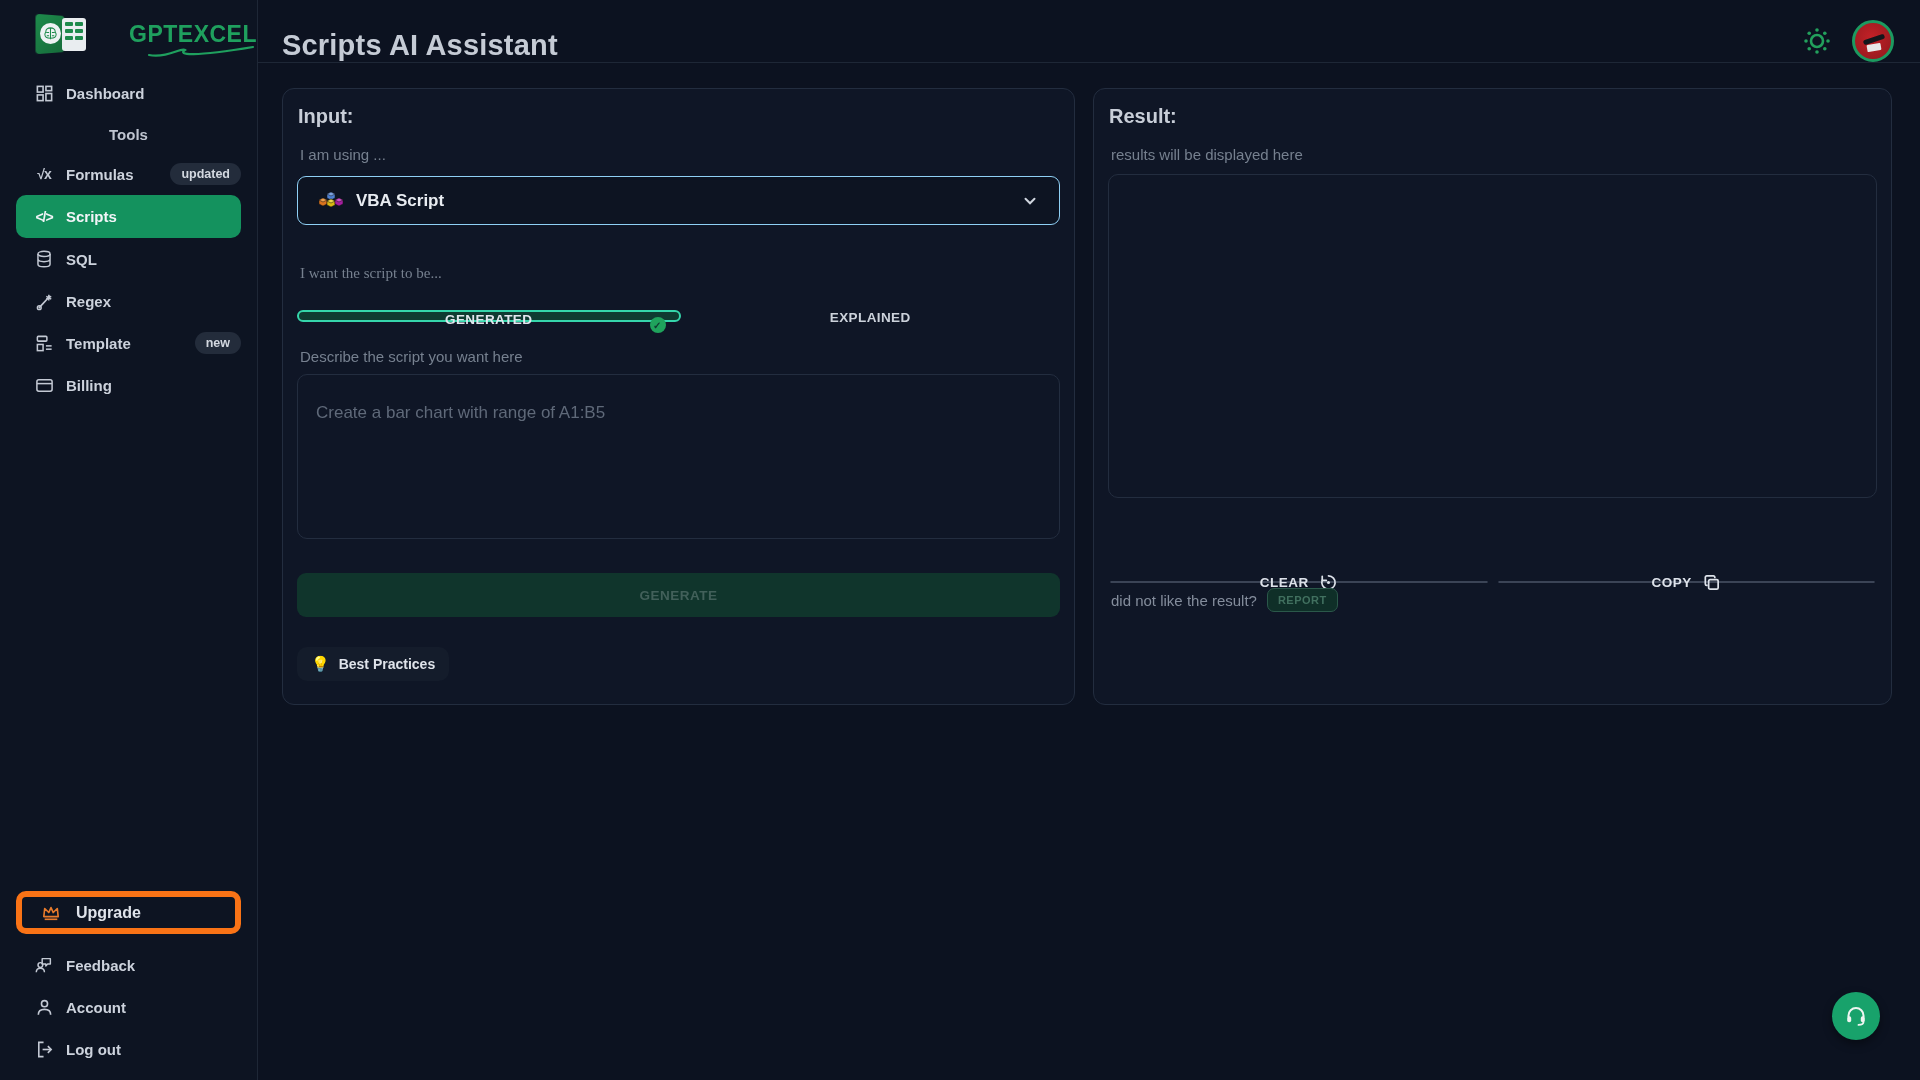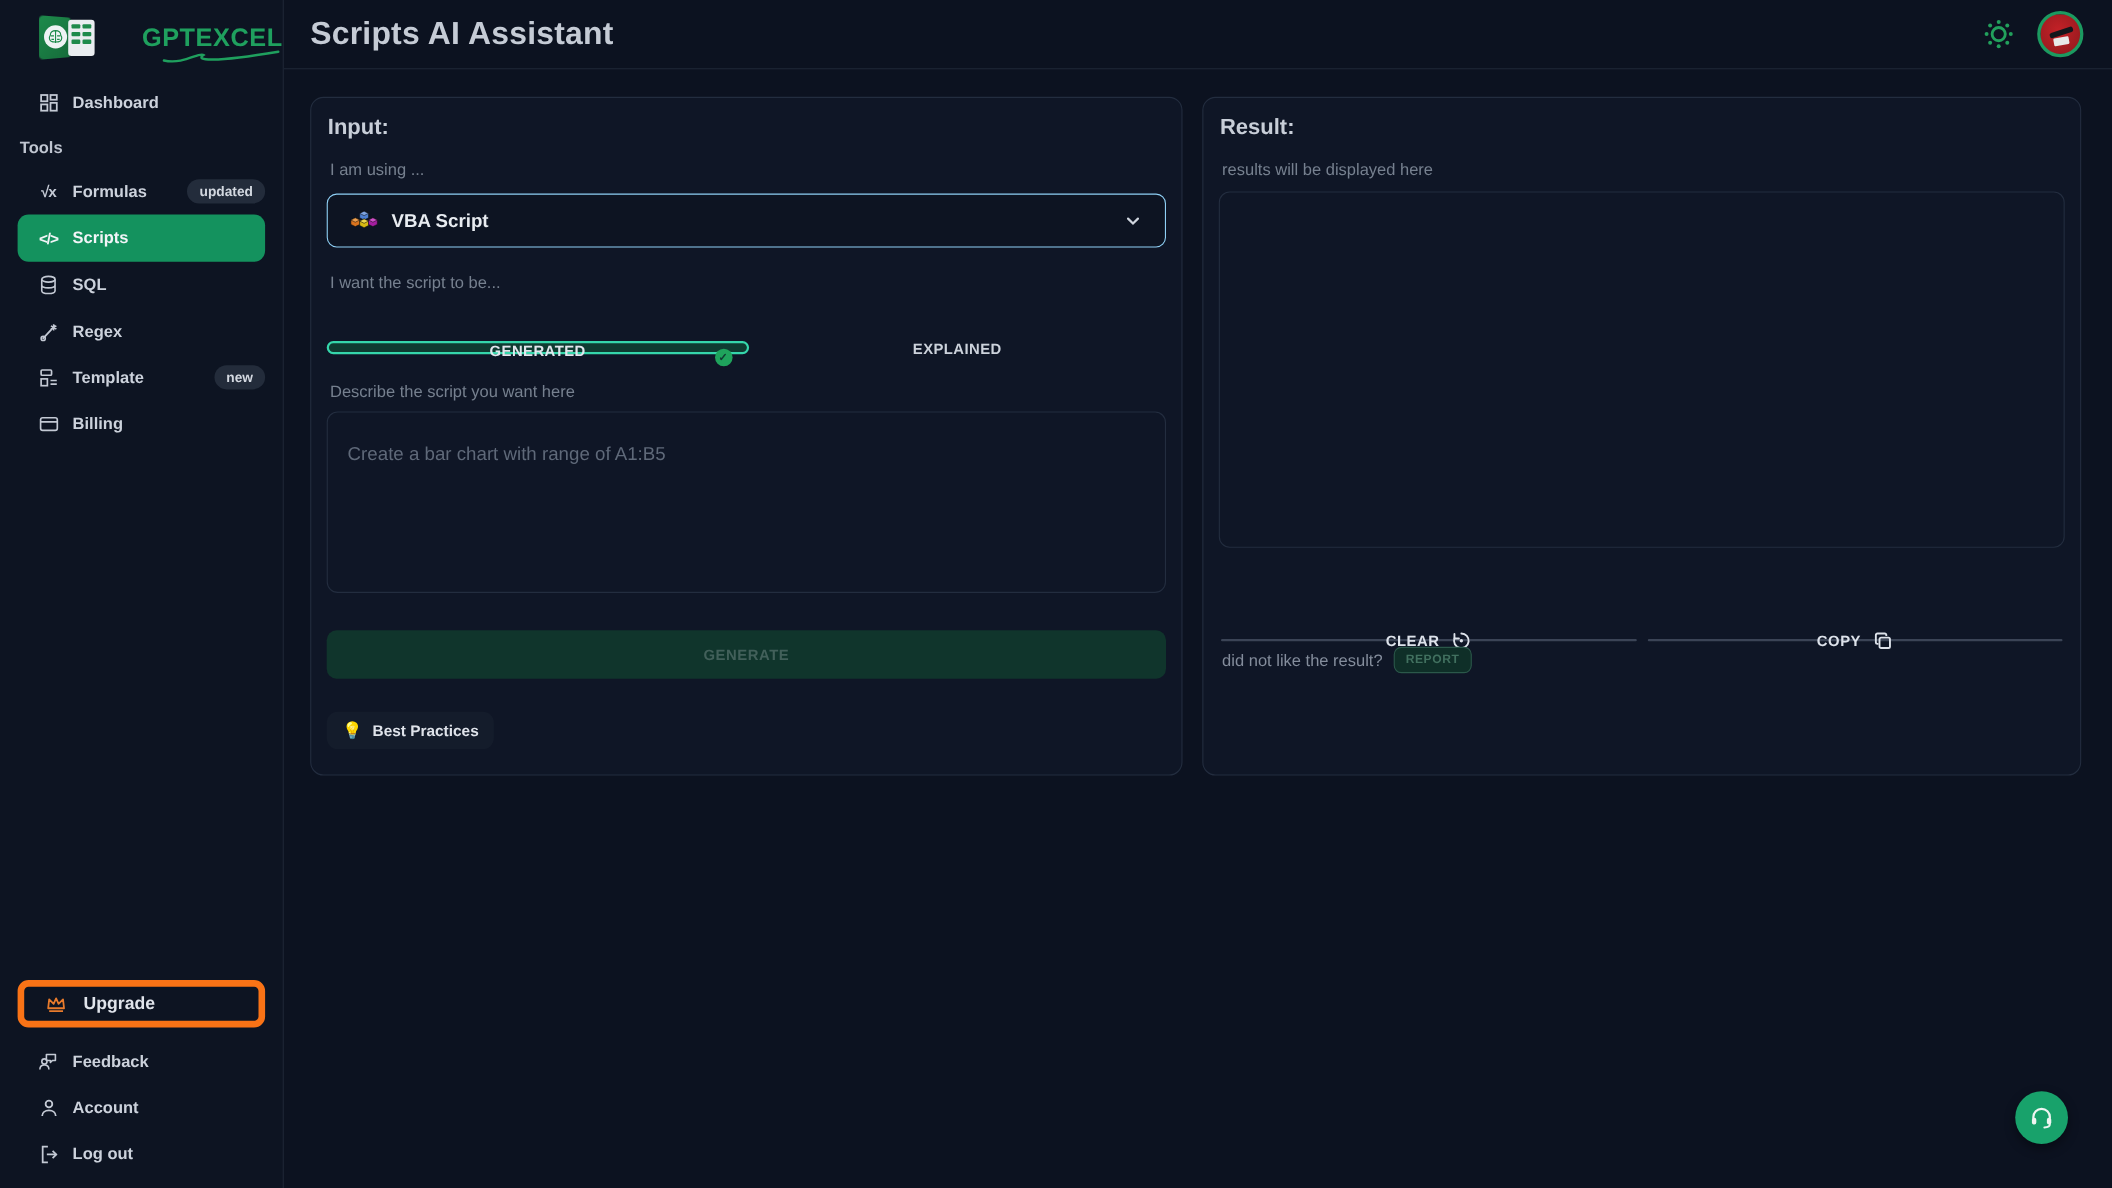--- a/index.html
+++ b/index.html
@@ -30,21 +30,21 @@
   .logo-sheet {
     position:absolute; left:26px; top:5px; width:24px; height:33px;
     background:#e9edf0; border-radius:3px; padding:4px 3px;
     display:flex; flex-direction:column; gap:3px;
   }
   .sheet-row { display:flex; gap:2px; }
   .sheet-cell { height:4px; border-radius:1px; background:#1d8a4b; flex:1; }
   .logo-textwrap { position:relative; }
   .logo-text { font-size:23px; font-weight:bold; letter-spacing:0.5px; color:#1fa05e; }
   .logo-swoosh { position:absolute; left:18px; top:24px; }
-  .nav { margin-top:14px; }
+  .nav { margin-top:14px;text-align:center; }
   .nav-item {
     display:flex; align-items:center; height:42px; padding:0 16px 0 34px;
     font-size:15px; font-weight:bold; color:#ccd2dc; cursor:pointer;
   }
   .nav-item .ico { width:20px; height:20px; margin-right:12px; display:flex; align-items:center; justify-content:center; color:#c3c9d4; flex:0 0 auto; }
   .section-label { padding:12px 18px 10px 18px; font-size:15px; font-weight:bold; color:#bfc5d0; }
   .nav-item.active {
     background:#14925e; margin:0 16px; padding:0 0 0 18px; border-radius:10px;
     height:43px; color:#f2f5f8;
   }
@@ -57,21 +57,21 @@
   .sidebar-footer { position:absolute; left:0; bottom:10px; width:100%; }
   .upgrade-box {
     margin:0 16px 10px 16px; height:43px; border:6px solid #f97316; border-radius:10px;
     display:flex; align-items:center; padding:0 0 0 18px; cursor:pointer;
   }
   .upgrade-box .ico { width:22px; height:22px; margin-right:14px; display:flex; align-items:center; justify-content:center; }
   .upgrade-box span.lbl { font-size:16px; font-weight:bold; color:#e0e4eb; }
   
   .header {
     position:absolute; left:258px; top:0; width:1662px; height:63px;
-    border-bottom:1px solid #1e2736; display:flex; align-items:center;
+    border-bottom:1px solid #1e2736; display:flex; align-items:flex-end;
   }
   .header-title { margin-left:24px; font-size:29px; font-weight:bold; color:#c5cbd5; letter-spacing:0.2px; }
   .header-right { margin-left:auto; margin-right:26px; display:flex; align-items:center; gap:18px; }
   .theme-toggle { width:34px; height:34px; display:flex; align-items:center; justify-content:center; cursor:pointer; }
   .avatar {
     width:42px; height:42px; border-radius:50%; border:3px solid #1c9a60;
     background:radial-gradient(circle at 45% 40%, #c32127 0%, #9e1b20 70%, #7c1418 100%);
     position:relative; overflow:hidden; cursor:pointer;
   }
   .avatar::before { content:""; position:absolute; left:8px; top:14px; width:22px; height:5px; background:#13161c; transform:rotate(-18deg); border-radius:2px; }
@@ -346,21 +346,21 @@
       </svg>
     </span>
     <span class="dropdown-value">VBA Script</span>
     <span class="chev">
       <svg width="18" height="18" viewBox="0 0 20 20">
           <path d="M5 7.5 L10 12.5 L15 7.5" fill="none" stroke="currentColor" stroke-width="2.2" stroke-linecap="round"></path>
         </svg>
     </span>
   </div>
 
-  <div class="mini-label" style="top:160px;">I want the script to be...</div>
+  <div class="mini-label" style="top:176px;font-family:Liberation Serif, serif;">I want the script to be...</div>
 
   <div class="mode-row">
     <div class="mode-btn selected">
       <span>GENERATED</span>
       <span class="check-badge">✓</span>
     </div>
     <div class="mode-btn">
       <span>EXPLAINED</span>
     </div>
   </div>

